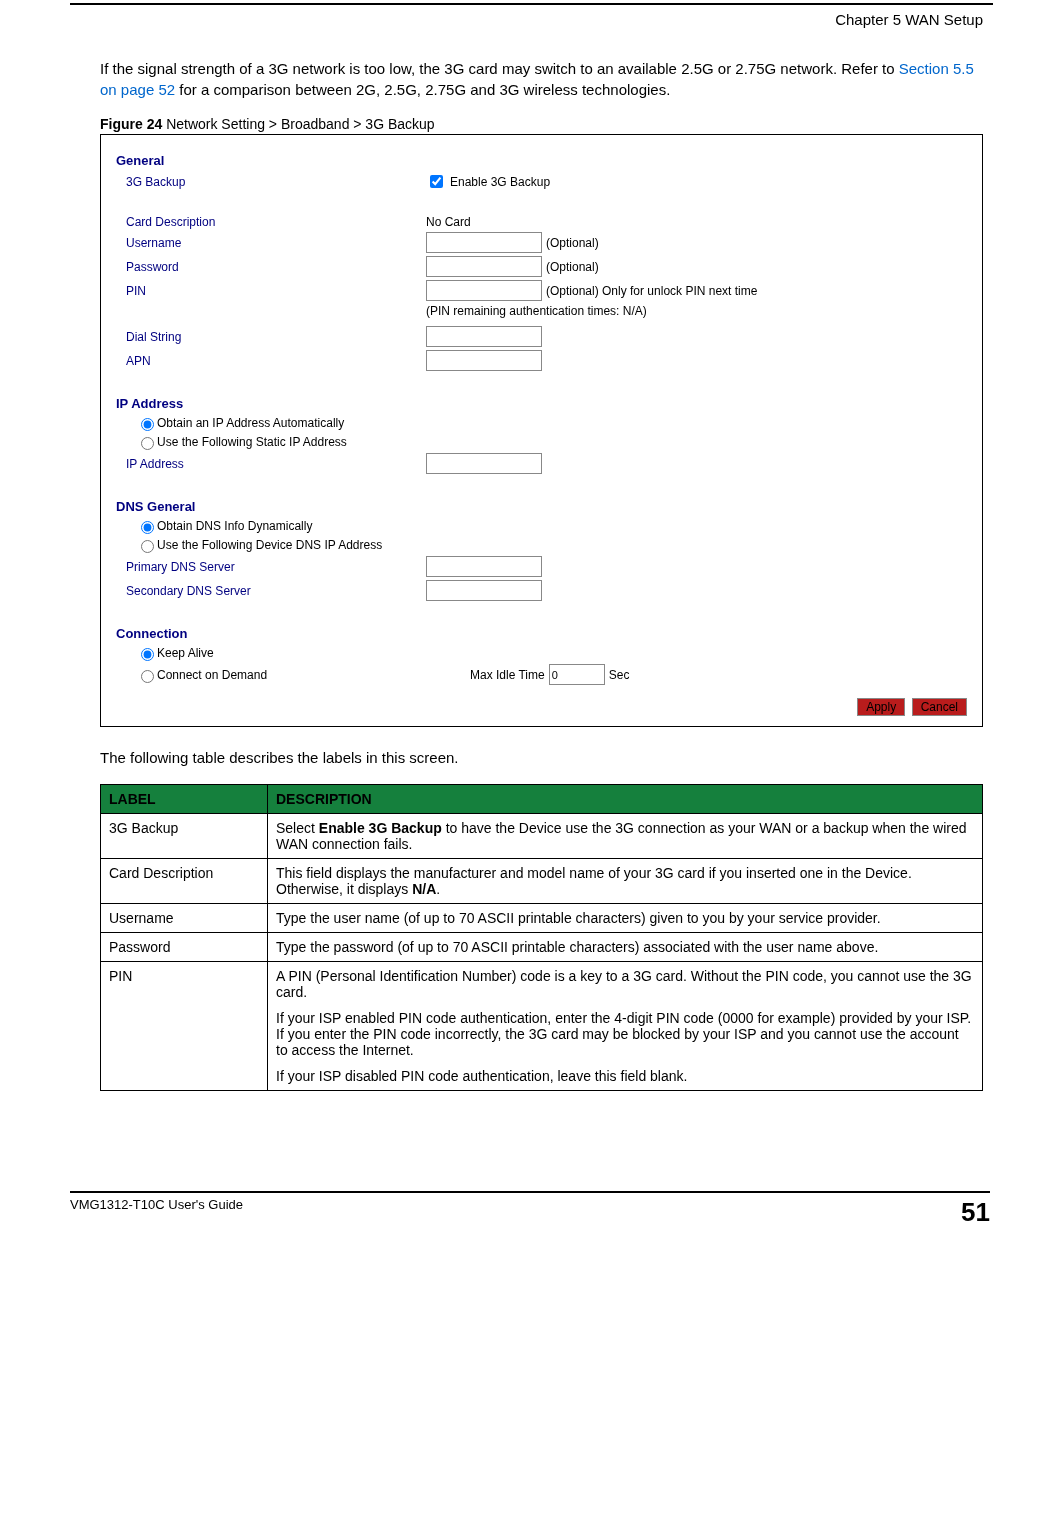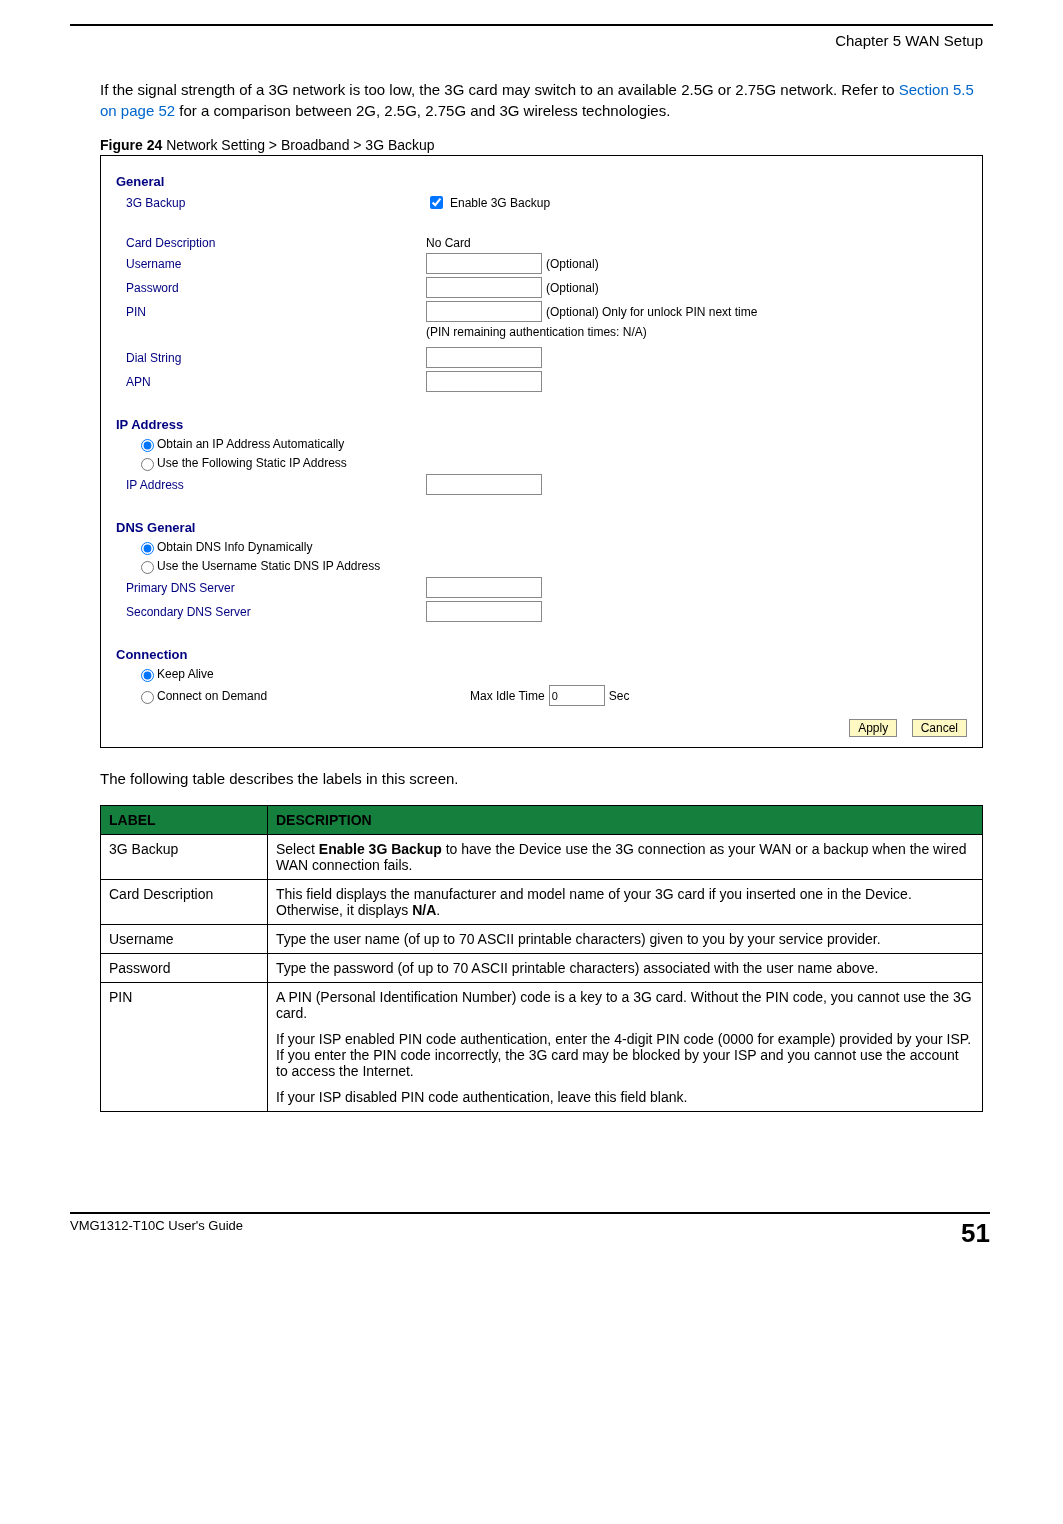--- a/index.html
+++ b/index.html
@@ -4,21 +4,21 @@
 <style>
   body {
     font-family: Verdana, Arial, sans-serif;
     margin: 0;
     padding: 0;
     width: 1063px;
     background: #fff;
     color: #000;
   }
   .page {
-    padding: 24px 70px 20px 70px;
+    padding: 3px 70px 20px 70px;
   }
   .header-line {
     border-top: 2px solid #000;
     margin-bottom: 6px;
   }
   .chapter-title {
     text-align: right;
     font-size: 15px;
     margin-bottom: 30px;
     margin-right: 10px;
@@ -96,24 +96,24 @@
     padding-left: 310px;
     margin-bottom: 8px;
   }
   .btn-row {
     text-align: right;
     margin-top: 12px;
   }
   .btn {
     font-size: 12px;
     padding: 1px 8px;
-    background: #fef9c3;
+    background: #b91c1c;
     border: 1px solid #888;
     cursor: pointer;
-    margin-left: 10px;
+    margin-left: 2px;
   }
   .idle-input {
     width: 50px !important;
   }
   
   .desc-table {
     border-collapse: collapse;
     width: calc(100% - 40px);
     margin-left: 30px;
     margin-right: 10px;
@@ -248,21 +248,21 @@
     </div>
 
     <div style="height:14px"></div>
     <div class="section-head">DNS General</div>
     <div class="radio-row">
       <input type="radio" name="dns" checked="" style="">
       <span>Obtain DNS Info Dynamically</span>
     </div>
     <div class="radio-row">
       <input type="radio" name="dns" style="">
-      <span>Use the Username Static DNS IP Address</span>
+      <span>Use the Following Device DNS IP Address</span>
     </div>
     <div class="form-row">
       <div class="form-label">Primary DNS Server</div>
       <div class="form-value">
           <input type="text" style="">
         </div>
     </div>
     <div class="form-row">
       <div class="form-label">Secondary DNS Server</div>
       <div class="form-value">

